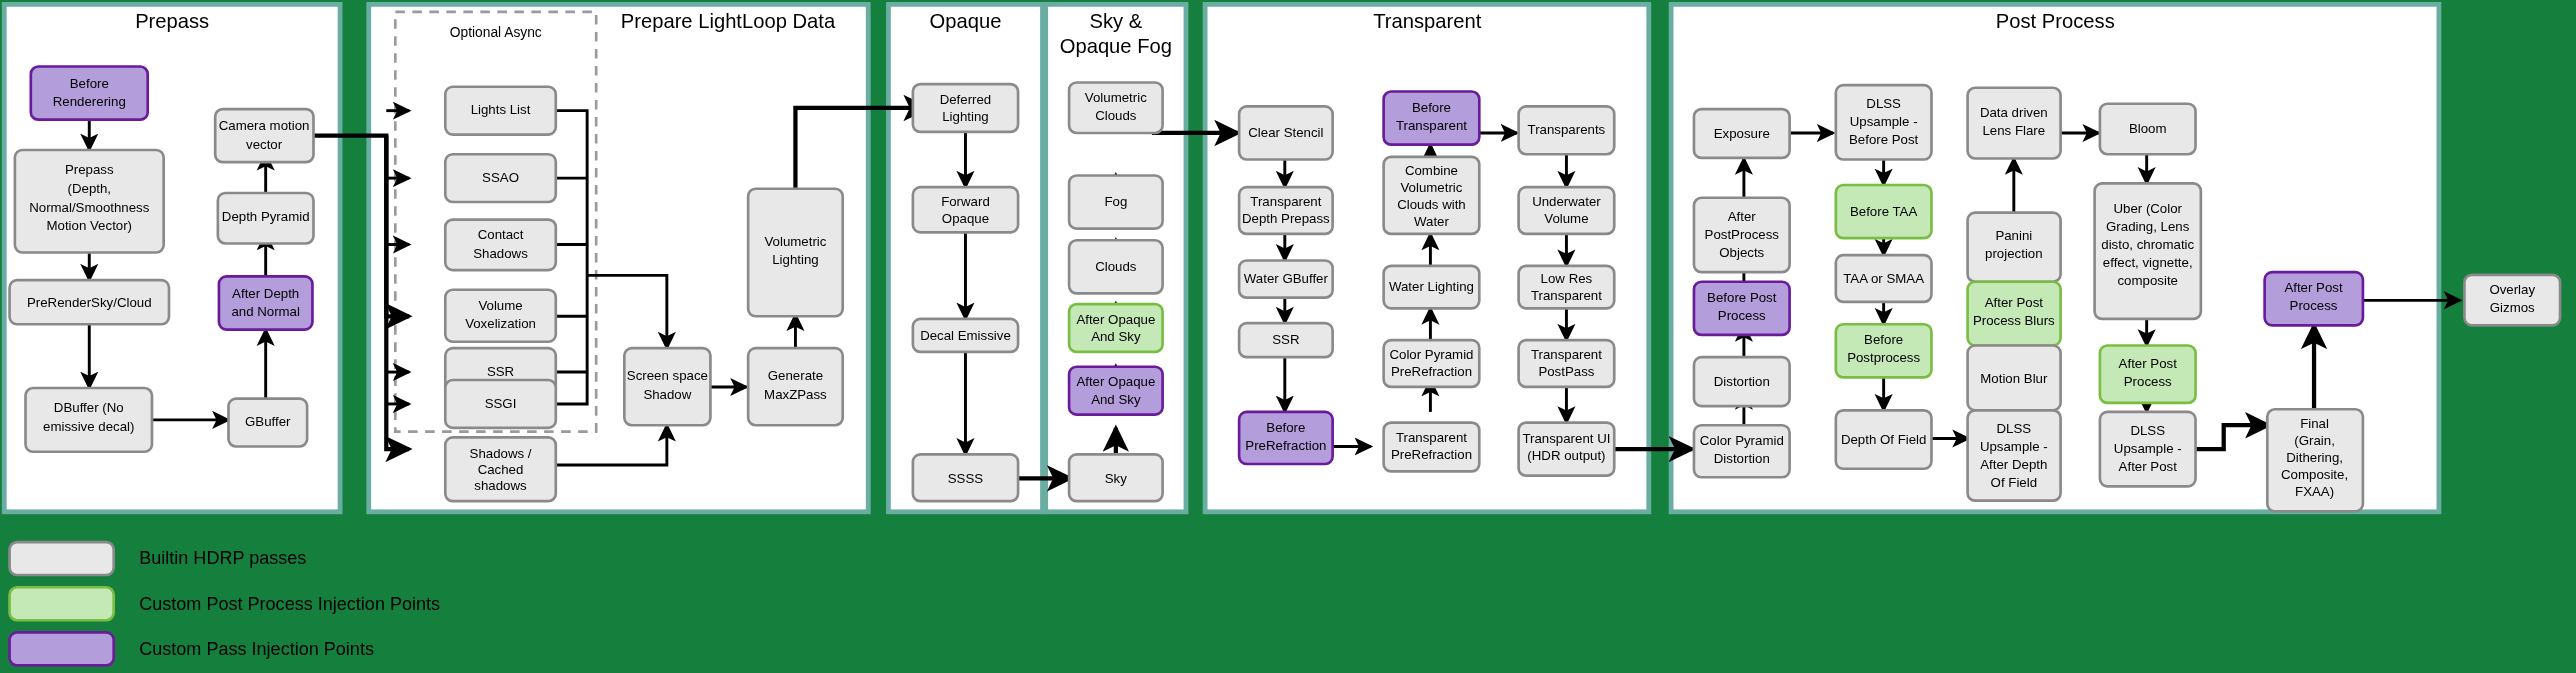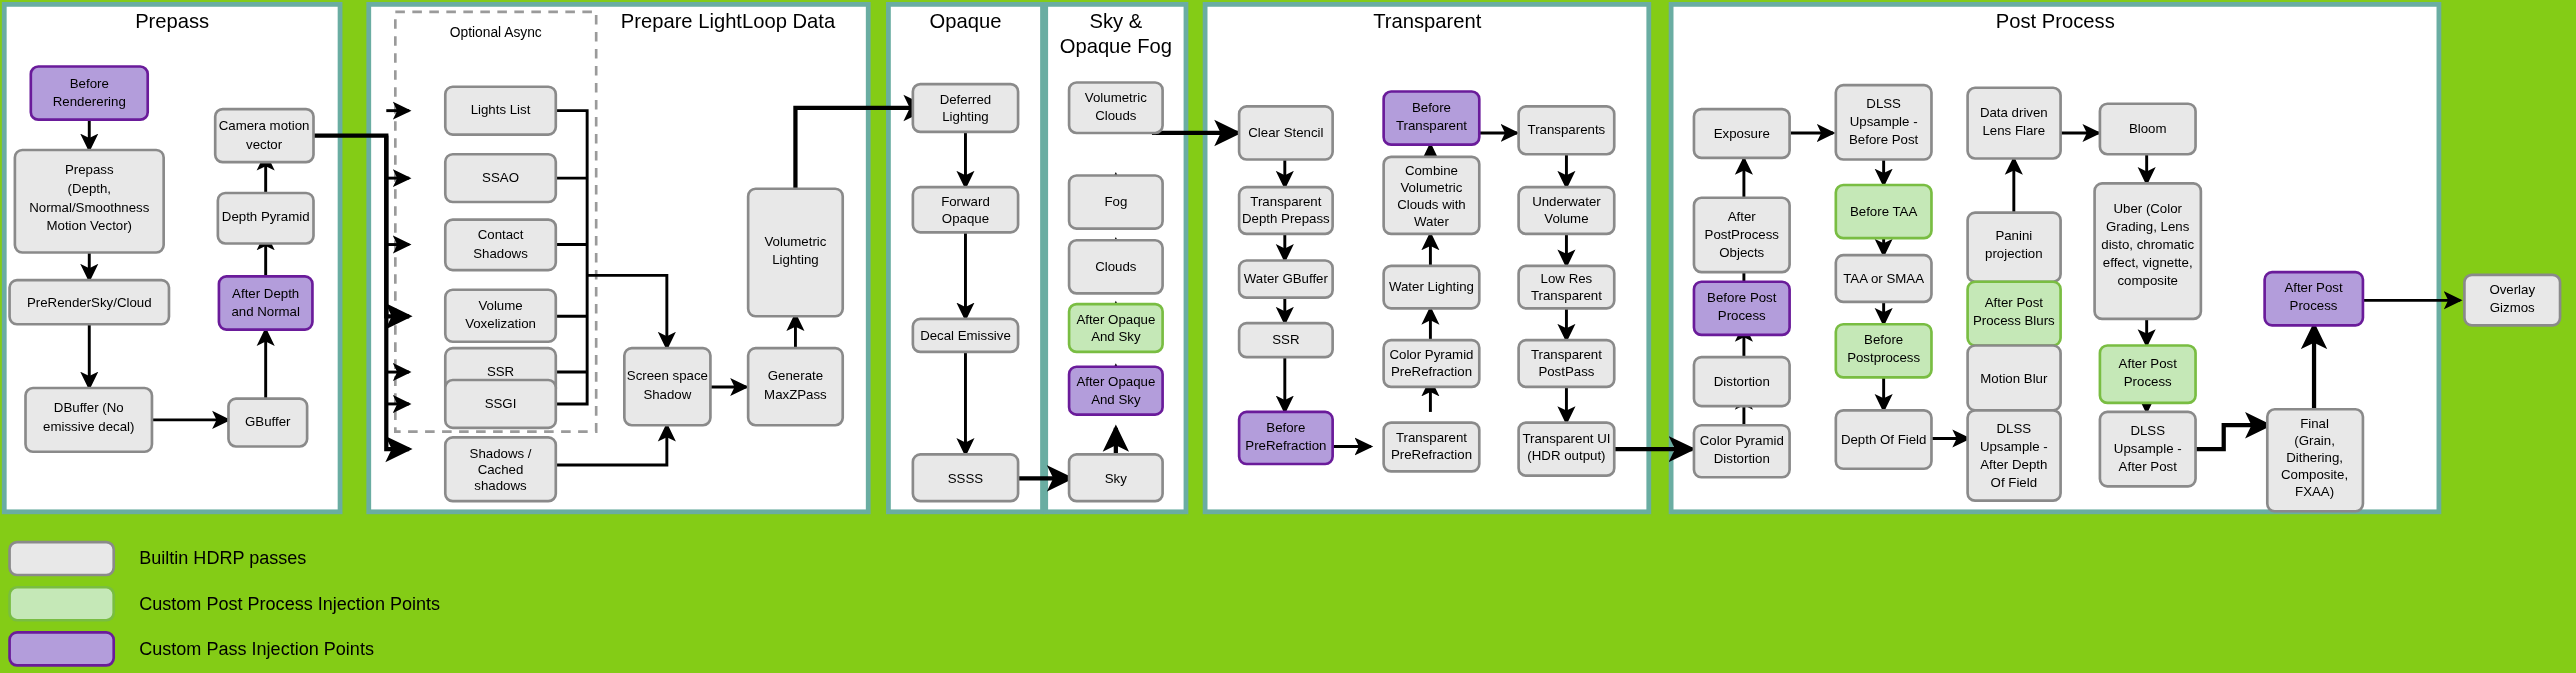--- a/index.html
+++ b/index.html
@@ -1,17 +1,17 @@
 <!DOCTYPE html>
 <html style="font-size:8.5px"><head>
 <meta charset="utf-8">
 <style>
   html,body{margin:0;padding:0;background:#ffffff;}
   body{font-family:"Liberation Sans", sans-serif;}
-  #stage{position:relative;width:2576px;height:674px;background:#84cc16;overflow:hidden;}
+  #stage{position:relative;width:2576px;height:674px;background:#15803d;overflow:hidden;}
   svg#diagram{position:absolute;left:0;top:0;width:2576px;height:674px;}
   .panel-rect{fill:#ffffff;stroke:#6aada2;stroke-width:9;}
   .panel-title{font-family:"Liberation Sans",sans-serif;font-size:38px;fill:#000;text-anchor:middle;dominant-baseline:middle;font-weight:400;}
   .async-rect{fill:none;stroke:#9a9a9a;stroke-width:5;stroke-dasharray:18 14;}
   .async-title{font-family:"Liberation Sans",sans-serif;font-size:26px;fill:#000;text-anchor:middle;dominant-baseline:middle;}
   .nbox{stroke-width:5;rx:14;ry:14;}
   .n-builtin{fill:#e8e8e8;stroke:#8a8a8a;}
   .n-green{fill:#c5e8b7;stroke:#79bd42;}
   .n-purple{fill:#b39ddb;stroke:#6a1b9a;}
   .nlabel{font-family:"Liberation Sans",sans-serif;font-size:25px;fill:#000;text-anchor:middle;}

